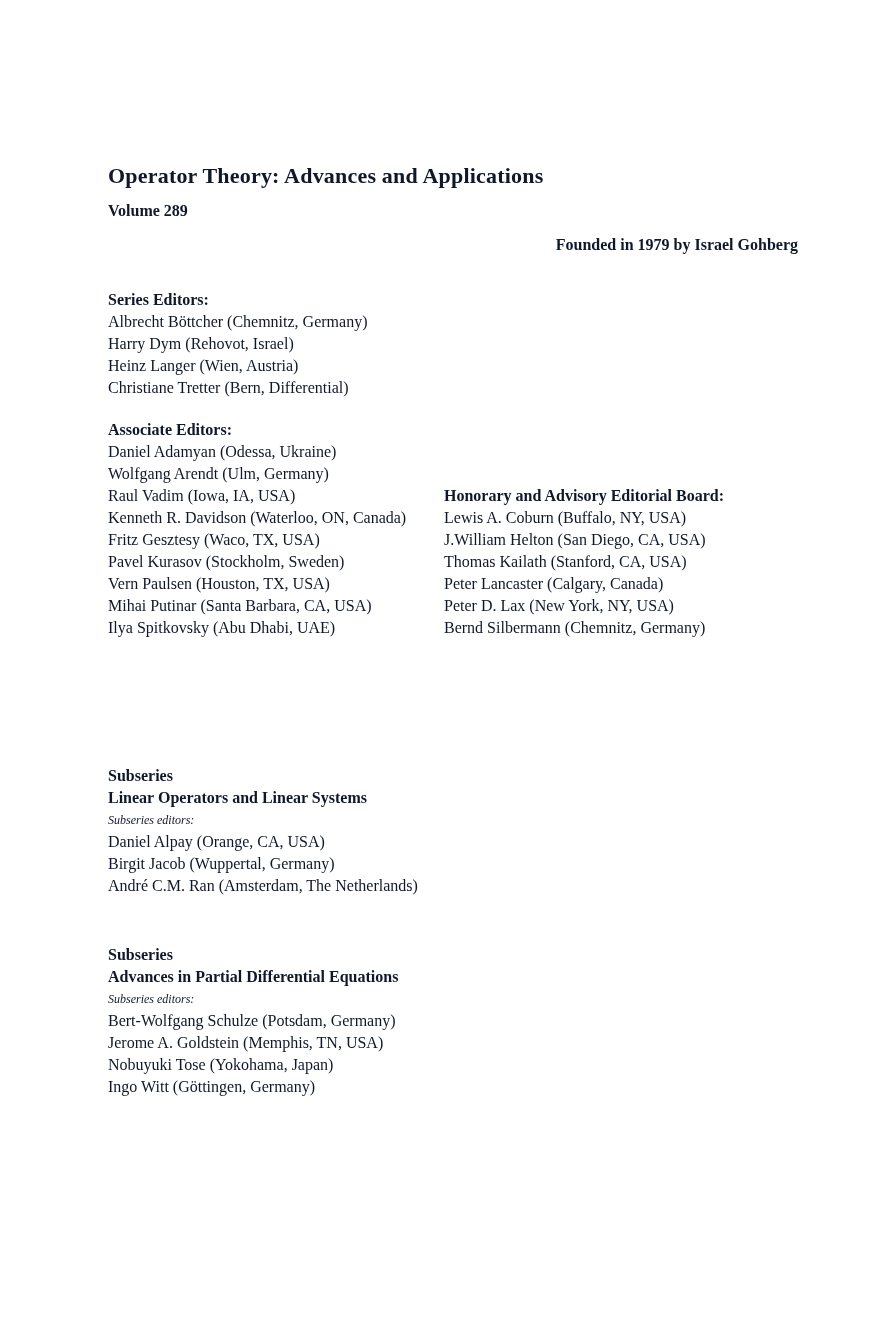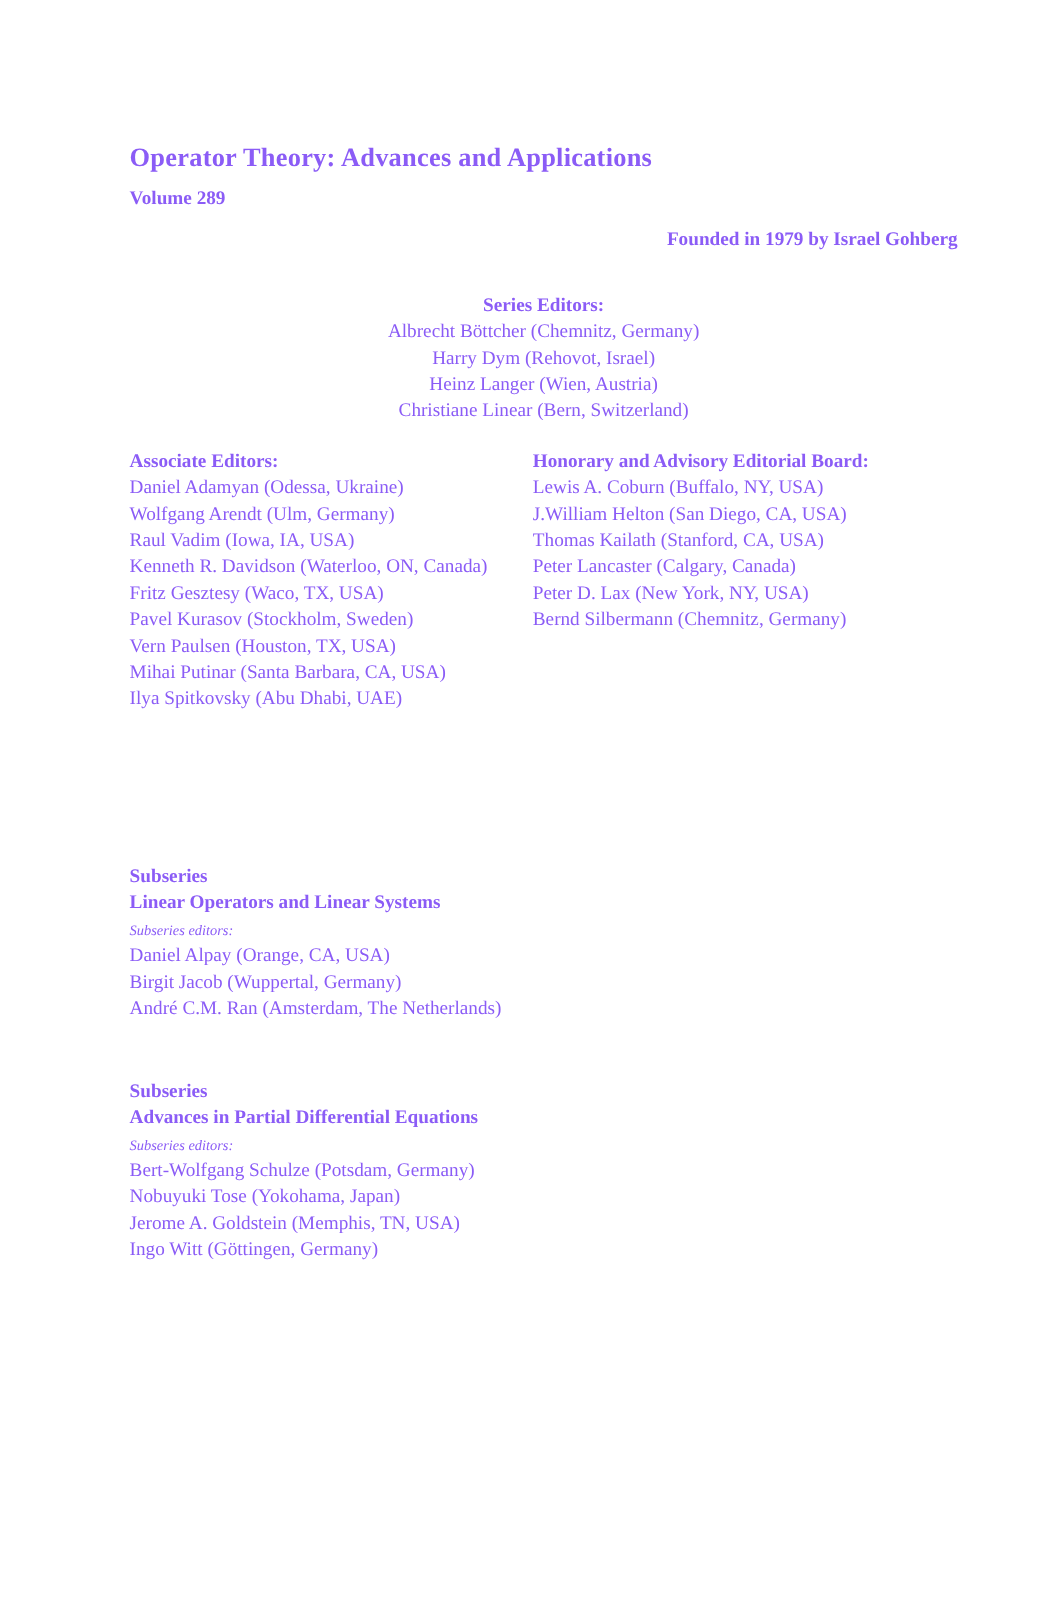--- a/index.html
+++ b/index.html
@@ -5,23 +5,24 @@
   html, body {
     margin: 0;
     padding: 0;
     background: #ffffff;
   }
   .page {
     position: relative;
     width: 879px;
     height: 1056px;
     background: #ffffff;
-    color: #8b5cf6;
+    color: #0f172a;
     font-family: "Liberation Serif", "DejaVu Serif", serif;
     overflow: hidden;
+    margin-top: 45px;
   }
   .content {
     position: absolute;
     left: 108px;
     top: 118px;
     width: 690px;
   }
   .title {
     font-size: 22px;
     font-weight: bold;
@@ -47,25 +48,24 @@
     font-weight: bold;
     line-height: 22px;
   }
   .line {
     font-size: 16px;
     line-height: 22px;
     white-space: nowrap;
   }
   .series-editors {
     margin-bottom: 20px;
-    text-align: center;
   }
   .two-col {
     display: flex;
-    align-items: flex-start;
+    align-items: flex-end;
   }
   .col-left {
     width: 336px;
     flex: 0 0 336px;
   }
   .col-right {
     flex: 1 1 auto;
   }
   .subseries-block-1 {
     margin-top: 126px;
@@ -97,21 +97,21 @@
 
     <div class="title">Operator Theory: Advances and Applications</div>
     <div class="volume">Volume 289</div>
     <div class="founded">Founded in 1979 by Israel Gohberg</div>
 
     <div class="series-editors">
       <div class="section-heading">Series Editors:</div>
       <div class="line">Albrecht Böttcher (Chemnitz, Germany)</div>
       <div class="line">Harry Dym (Rehovot, Israel)</div>
       <div class="line">Heinz Langer (Wien, Austria)</div>
-      <div class="line">Christiane Linear (Bern, Switzerland)</div>
+      <div class="line">Christiane Tretter (Bern, Differential)</div>
     </div>
 
     <div class="two-col">
       <div class="col-left">
         <div class="section-heading">Associate Editors:</div>
         <div class="line">Daniel Adamyan (Odessa, Ukraine)</div>
         <div class="line">Wolfgang Arendt (Ulm, Germany)</div>
         <div class="line">Raul Vadim (Iowa, IA, USA)</div>
         <div class="line">Kenneth R. Davidson (Waterloo, ON, Canada)</div>
         <div class="line">Fritz Gesztesy (Waco, TX, USA)</div>
@@ -138,19 +138,19 @@
       <div class="line">Daniel Alpay (Orange, CA, USA)</div>
       <div class="line">Birgit Jacob (Wuppertal, Germany)</div>
       <div class="line">André C.M. Ran (Amsterdam, The Netherlands)</div>
     </div>
 
     <div class="subseries-block-2">
       <div class="subseries-label">Subseries</div>
       <div class="subseries-title">Advances in Partial Differential Equations</div>
       <div class="subseries-editors-label">Subseries editors:</div>
       <div class="line">Bert-Wolfgang Schulze (Potsdam, Germany)</div>
+      <div class="line">Jerome A. Goldstein (Memphis, TN, USA)</div>
       <div class="line">Nobuyuki Tose (Yokohama, Japan)</div>
-      <div class="line">Jerome A. Goldstein (Memphis, TN, USA)</div>
       <div class="line">Ingo Witt (Göttingen, Germany)</div>
     </div>
 
   </div>
 </div>
 
 </body></html>

